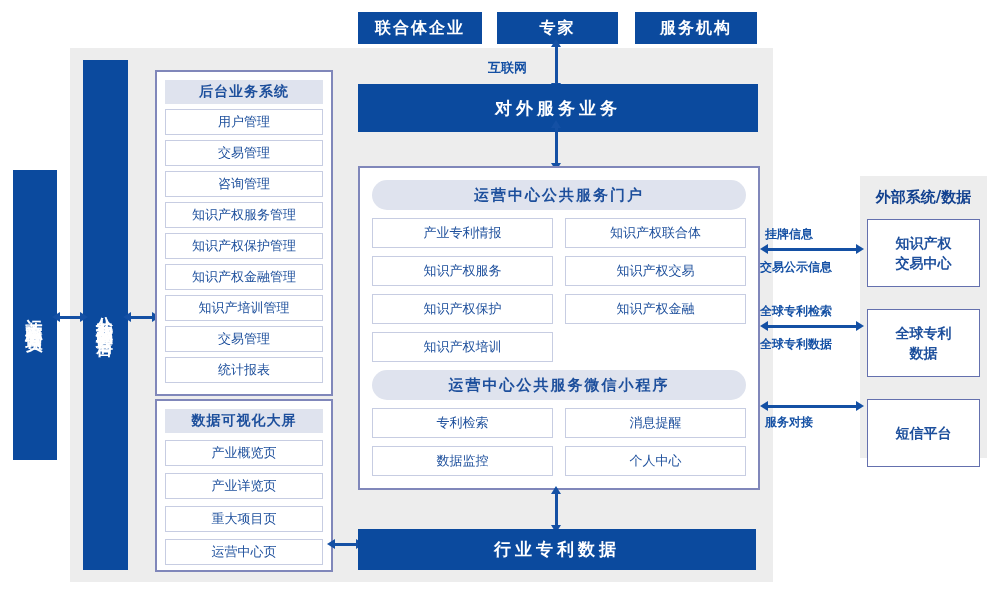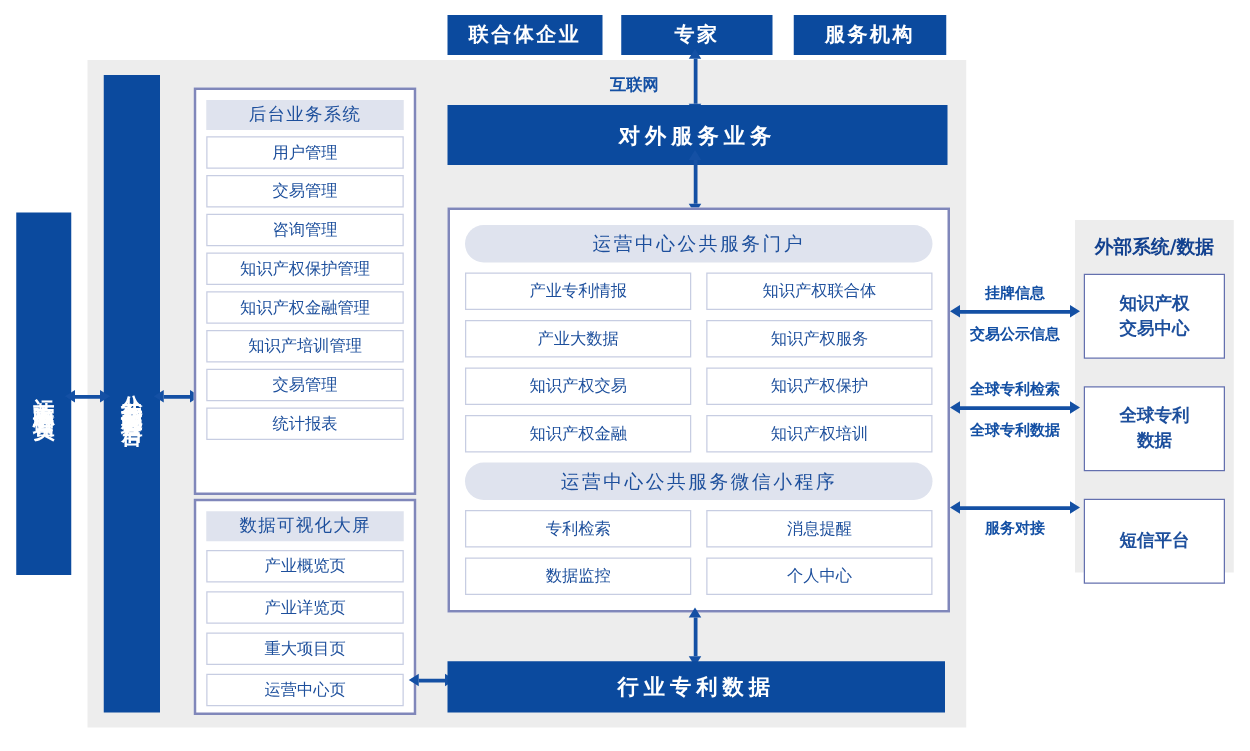--- a/index.html
+++ b/index.html
@@ -18,39 +18,39 @@
   .canvas{position:relative;width:1000px;height:601px;background:#fff;overflow:hidden;}
   .bg{position:absolute;background:var(--gray);}
   .bluebox{position:absolute;background:var(--blue);color:#fff;font-weight:bold;
            display:flex;align-items:center;justify-content:center;}
   .actor{font-size:16px;letter-spacing:2px;}
   .hbar{font-size:17px;letter-spacing:4px;}
   .vbar{writing-mode:vertical-rl;text-orientation:upright;font-size:17px;
         letter-spacing:3px;display:flex;align-items:center;justify-content:center;}
   .panel{position:absolute;background:#fff;border:2px solid var(--outer-border);
          display:flex;flex-direction:column;padding:8px;gap:5px;}
-  .strip{background:var(--strip);color:var(--item-text);font-weight:normal;
+  .strip{background:var(--strip);color:var(--item-text);font-weight:bold;
          display:flex;align-items:center;justify-content:center;flex:none;}
   .strip.sm{height:24px;font-size:14px;letter-spacing:1px;}
   .strip.lg{height:30px;font-size:15px;letter-spacing:2px;border-radius:15px;}
   .item{background:#fff;border:1px solid var(--item-border);color:var(--item-text);
         font-size:13px;display:flex;align-items:center;justify-content:center;flex:none;height:26px;}
   .center-box{position:absolute;left:358px;top:166px;width:402px;height:324px;
               background:#fff;border:2px solid var(--outer-border);
               padding:12px;display:flex;flex-direction:column;gap:8px;}
   .grid2{display:grid;grid-template-columns:1fr 1fr;gap:8px 12px;border-radius:15px;}
   .grid2 .item{height:30px;}
   .rpanel{position:absolute;left:860px;top:176px;width:127px;height:282px;
           background:var(--gray);padding:12px 7px;display:flex;flex-direction:column;}
   .rtitle{color:#12418f;font-weight:bold;font-size:15px;text-align:center;height:22px;}
   .rbox{background:#fff;border:1.5px solid var(--rbox-border);color:var(--item-text);
         font-size:14px;font-weight:600;line-height:1.45;height:68px;flex:none;
         display:flex;flex-direction:column;align-items:center;justify-content:center;}
   .rbox + .rbox{margin-top:22px;}
-  .link-label{position:absolute;color:var(--arrow);font-weight:bold;font-size:12px;text-align:center;}
+  .link-label{position:absolute;color:var(--arrow);font-weight:bold;font-size:12px;text-align:left;}
   
   .h-arrow{position:absolute;height:3px;background:var(--arrow);}
   .h-arrow::before{content:"";position:absolute;left:-8px;top:-4px;
     border-top:5px solid transparent;border-bottom:5px solid transparent;
     border-right:8px solid var(--arrow);}
   .h-arrow::after{content:"";position:absolute;right:-8px;top:-4px;
     border-top:5px solid transparent;border-bottom:5px solid transparent;
     border-left:8px solid var(--arrow);}
   .v-arrow{position:absolute;width:3px;background:var(--arrow);}
   .v-arrow::before{content:"";position:absolute;top:-8px;left:-4px;
@@ -94,41 +94,41 @@
   <div class="bluebox vbar" style="left:13px;top:170px;width:44px;height:290px;">运营中心管理员</div>
   <div class="bluebox vbar" style="left:83px;top:60px;width:45px;height:510px;">公共功能及管理后台</div>
   <div class="h-arrow" style="left:60px;top:316px;width:20px;"></div>
   <div class="h-arrow" style="left:131px;top:316px;width:21px;"></div>
 
   <div class="panel" style="left:155px;top:70px;width:178px;height:326px;">
     <div class="strip sm">后台业务系统</div>
     <div class="item">用户管理</div>
     <div class="item">交易管理</div>
     <div class="item">咨询管理</div>
+    <div class="item">知识产权服务管理</div>
     <div class="item">知识产权保护管理</div>
     <div class="item">知识产权金融管理</div>
     <div class="item">知识产培训管理</div>
     <div class="item">交易管理</div>
     <div class="item">统计报表</div>
   </div>
 
   <div class="panel" style="left:155px;top:399px;width:178px;height:173px;gap:7px;">
     <div class="strip sm">数据可视化大屏</div>
     <div class="item">产业概览页</div>
     <div class="item">产业详览页</div>
     <div class="item">重大项目页</div>
     <div class="item">运营中心页</div>
   </div>
 
   <div class="center-box">
     <div class="strip lg">运营中心公共服务门户</div>
     <div class="grid2">
       <div class="item">产业专利情报</div>
       <div class="item">知识产权联合体</div>
-      <div class="item">产业大数据</div>
       <div class="item">知识产权服务</div>
       <div class="item">知识产权交易</div>
       <div class="item">知识产权保护</div>
       <div class="item">知识产权金融</div>
       <div class="item">知识产权培训</div>
     </div>
     <div class="strip lg">运营中心公共服务微信小程序</div>
     <div class="grid2">
       <div class="item">专利检索</div>
       <div class="item">消息提醒</div>

